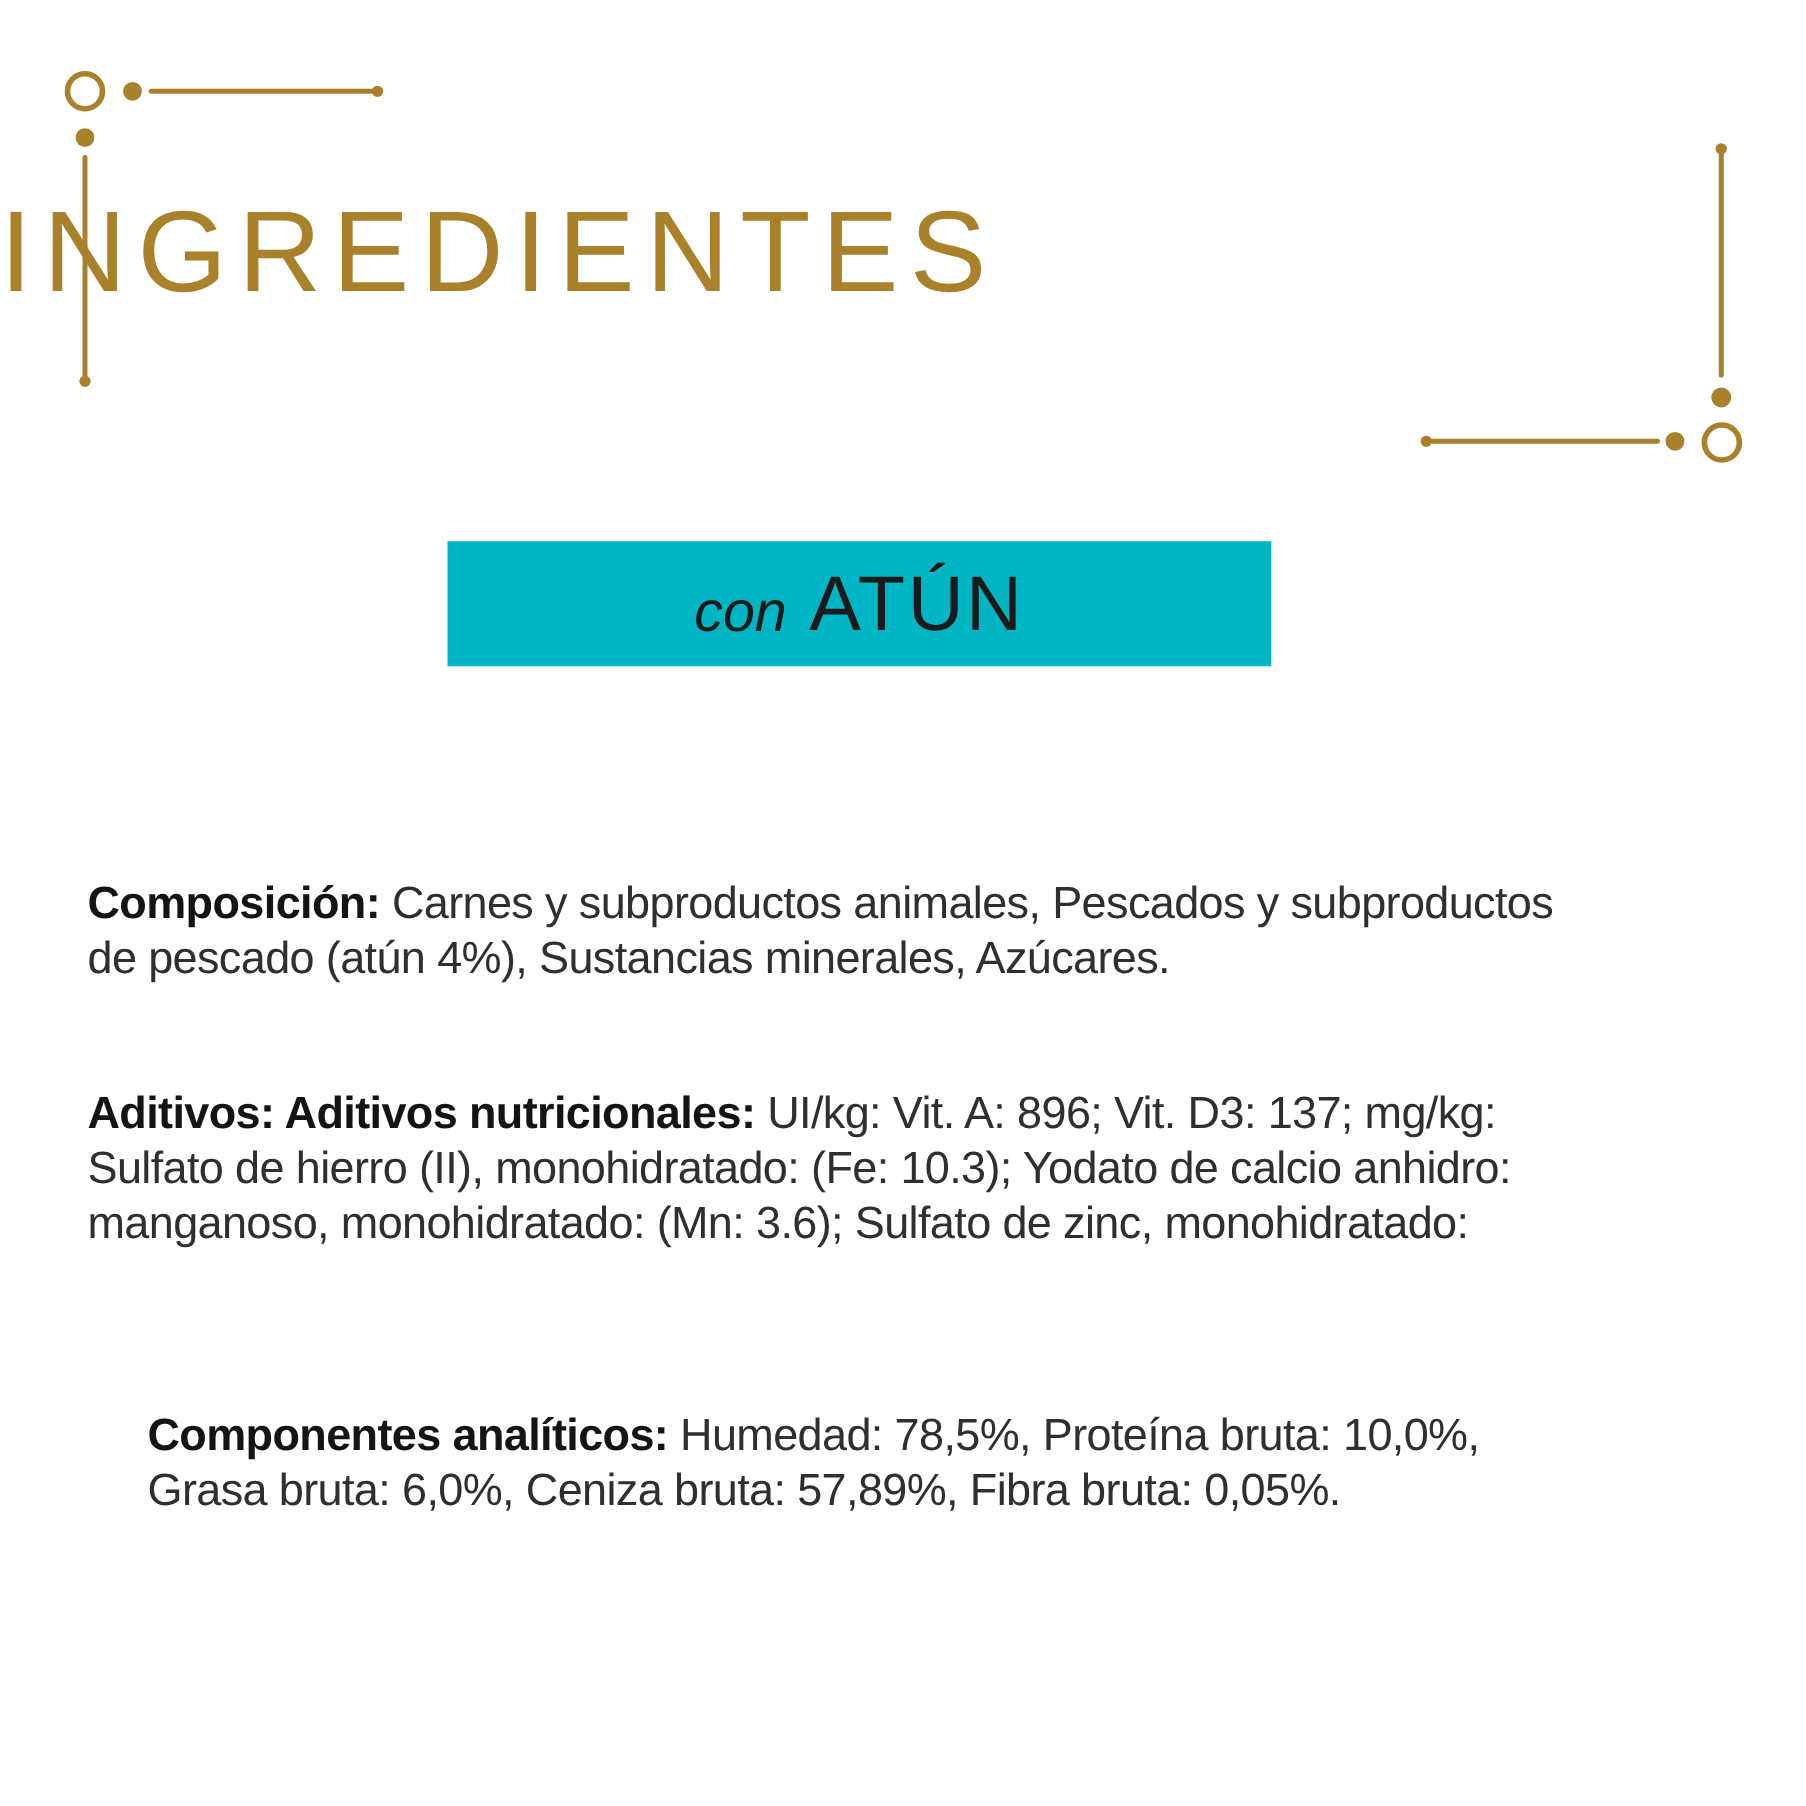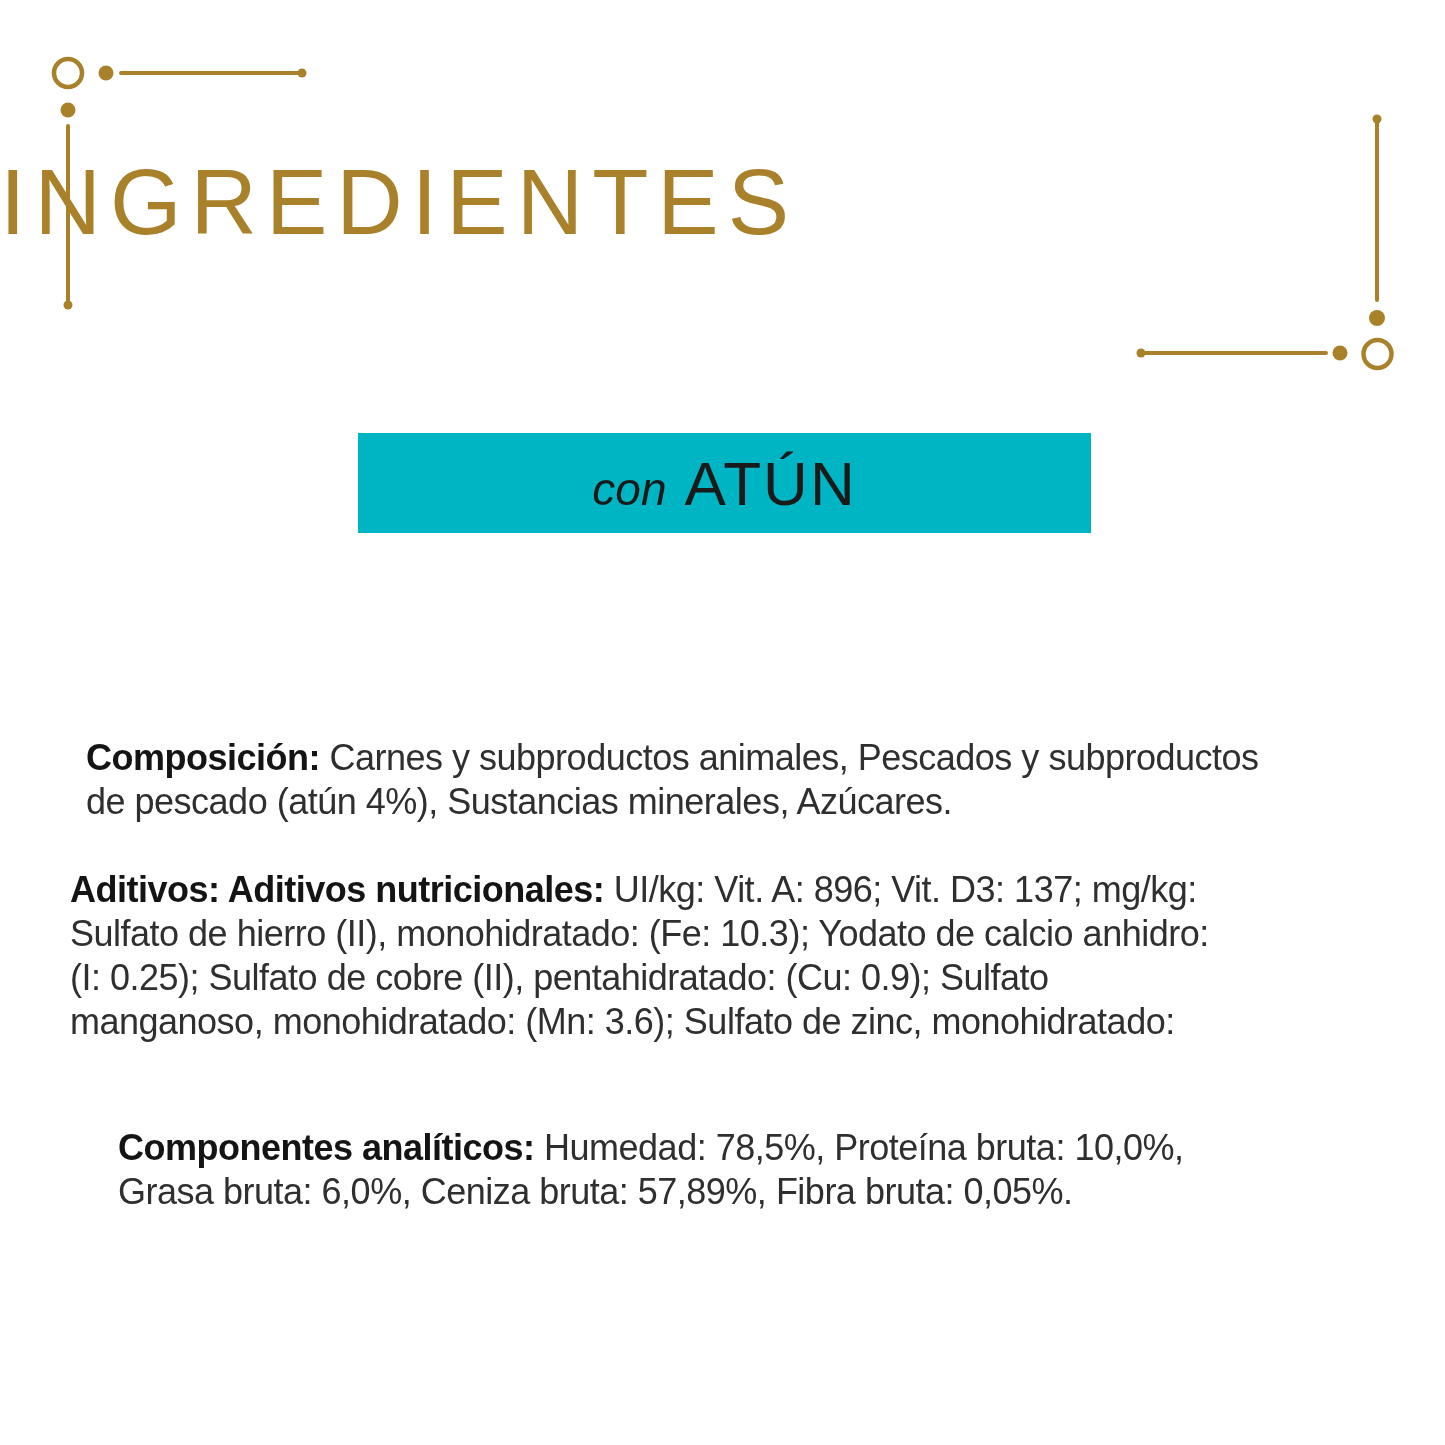--- a/index.html
+++ b/index.html
@@ -24,21 +24,21 @@
     text-align:left;
     font-size:92px;
     font-weight:400;
     letter-spacing:9px;
     color:#A9812B;
     white-space:nowrap;
   }
   
   .banner{
     position:absolute;left:358px;top:433px;
-    width:733px;height:100px;
+    width:659px;height:100px;
     background:#00B5C3;
     display:flex;align-items:baseline;justify-content:center;
     color:#1a1a1a;
   }
   .banner .con{
     font-style:italic;
     font-size:46px;
     margin-right:18px;
     align-self:center;
     transform:translateY(6px);
@@ -51,21 +51,21 @@
   
   .section{
     position:absolute;left:70px;width:1320px;
     color:#2f2f2f;
     font-size:36px;
     line-height:44px;
     letter-spacing:-0.5px;
   }
   .section .line{white-space:nowrap;}
   .section b{font-weight:700;color:#141414;}
-  .sec-composicion{top:736px;margin-left:16px;}
+  .sec-composicion{top:700px;}
   .sec-aditivos{top:868px;}
   .sec-componentes{top:1126px;margin-left:48px;}
 </style>
 </head>
 <body>
 
 <div class="page">
 
   <svg class="ornament ornament-tl" width="290" height="290" viewBox="0 0 290 290">
     <circle class="ring" cx="28" cy="33" r="14"></circle>
@@ -95,21 +95,20 @@
   </div>
 
   <div class="section sec-composicion">
     <div class="line"><b>Composición:</b><span> Carnes y subproductos animales, Pescados y subproductos</span></div>
     <div class="line"><span>de pescado (atún 4%), Sustancias minerales, Azúcares.</span></div>
   </div>
 
   <div class="section sec-aditivos">
     <div class="line"><b>Aditivos: Aditivos nutricionales:</b><span> UI/kg: Vit. A: 896; Vit. D3: 137; mg/kg:</span></div>
     <div class="line"><span>Sulfato de hierro (II), monohidratado: (Fe: 10.3); Yodato de calcio anhidro:</span></div>
-    <div class="line"><span>(I: 0.25); Sulfato de cobre (II), pentahidratado: (Cu: 0.9); Sulfato</span></div>
     <div class="line"><span>manganoso, monohidratado: (Mn: 3.6); Sulfato de zinc, monohidratado:</span></div>
   </div>
 
   <div class="section sec-componentes">
     <div class="line"><b>Componentes analíticos:</b><span> Humedad: 78,5%, Proteína bruta: 10,0%,</span></div>
     <div class="line"><span>Grasa bruta: 6,0%, Ceniza bruta: 57,89%, Fibra bruta: 0,05%.</span></div>
   </div>
 
 </div>
 

